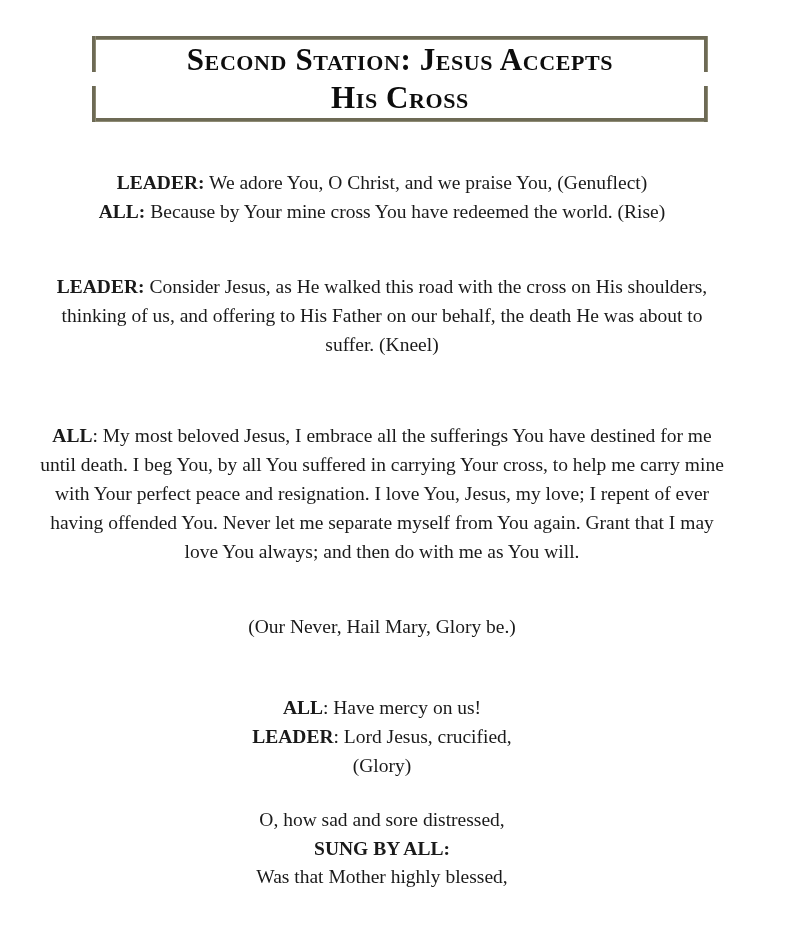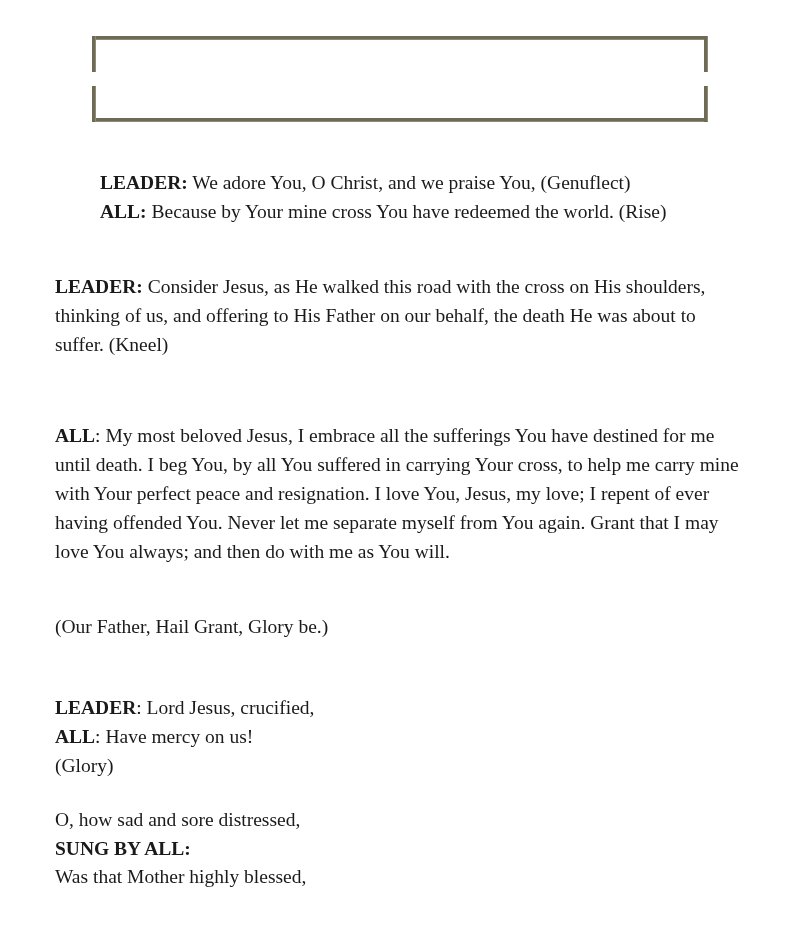--- a/index.html
+++ b/index.html
@@ -65,24 +65,24 @@
     font-variant: small-caps;
     letter-spacing: 0.6px;
     line-height: 1.22;
     color: #0d0d0d;
     padding: 0 10px;
   }
 
   
   .body-area {
     position: absolute;
-    left: 55px;
+    left: 37px;
     top: 168px;
     width: 690px;
-    text-align: left;
+    text-align: center;
   }
 
   .para {
     font-size: 19.5px;
     line-height: 29px;
     color: #1a1a1a;
     margin: 0;
   }
 
   .sp-26 { height: 26px; }
@@ -101,46 +101,50 @@
 <div class="page">
 
   <div class="title-block">
     <div class="frame-line top"></div>
     <div class="frame-line bottom"></div>
     <div class="frame-stub left upper"></div>
     <div class="frame-stub left lower"></div>
     <div class="frame-stub right upper"></div>
     <div class="frame-stub right lower"></div>
 
+    <div class="title-text">
+      <span>Second Station: Jesus Accepts</span><br>
+      <span>His Cross</span>
+    </div>
   </div>
 
   <div class="body-area">
 
     <p class="para narrow"><b>LEADER:</b><span> We adore You, O Christ, and we praise You,  (Genuflect)</span></p>
     <p class="para narrow"><b>ALL:</b><span> Because by Your mine cross You have redeemed the world. (Rise)</span></p>
 
     <div class="sp-30"></div>
 
     <p class="para wide"><b>LEADER:</b><span> Consider Jesus, as He walked this road with the cross on His shoulders, thinking of us, and offering to His Father on our behalf, the death He was about to suffer. (Kneel)</span></p>
 
     <div class="sp-30"></div>
 
     <p class="para wide"><b>ALL</b><span>: My most beloved Jesus, I embrace all the sufferings You have destined for me until death. I beg You, by all You suffered in carrying Your cross, to help me carry mine with Your perfect peace and resignation. I love You, Jesus, my love; I repent of ever having offended You. Never let me separate myself from You again. Grant that I may love You always; and then do with me as You will.</span></p>
 
     <div class="sp-30"></div>
 
-    <p class="para">(Our Father, Hail Grant, Glory be.)</p>
+    <p class="para">(Our Never, Hail Mary, Glory be.)</p>
 
     <div class="sp-26"></div>
 
 
     <div class="sp-26"></div>
 
+    <p class="para"><b>ALL</b><span>: Have mercy on us!</span></p>
     <p class="para"><b>LEADER</b><span>: Lord Jesus, crucified,</span></p>
-    <p class="para"><b>ALL</b><span>: Have mercy on us!</span></p>
     <p class="para">(Glory)</p>
 
     <div class="sp-26"></div>
 
     <p class="para verse">O, how sad and sore distressed,</p>
     <p class="para bold">SUNG BY ALL:</p>
     <p class="para verse">Was that Mother highly blessed,</p>
 
   </div>
 </div>

